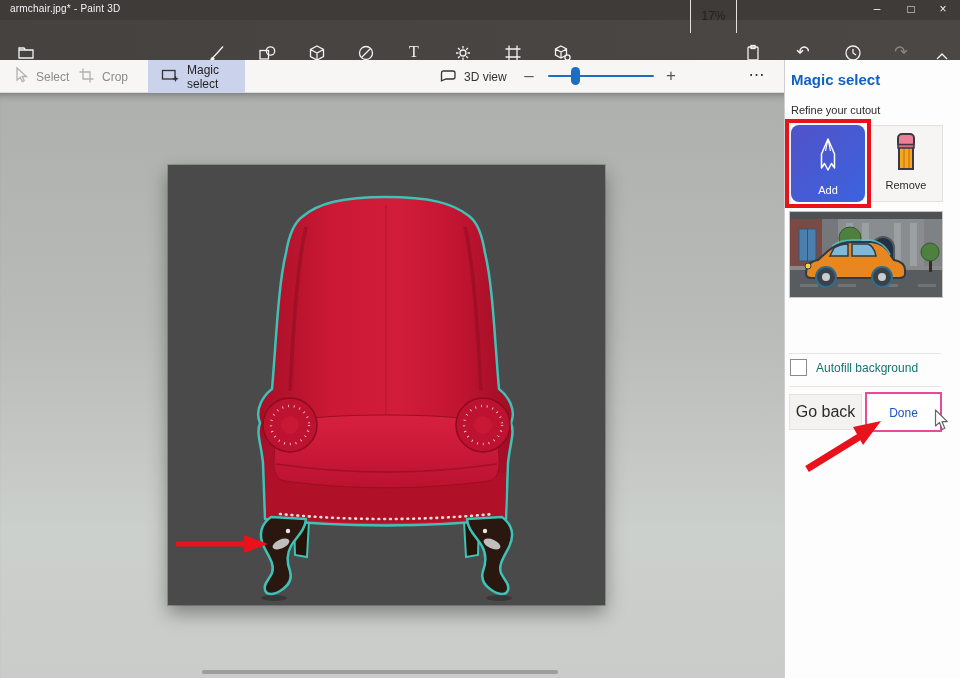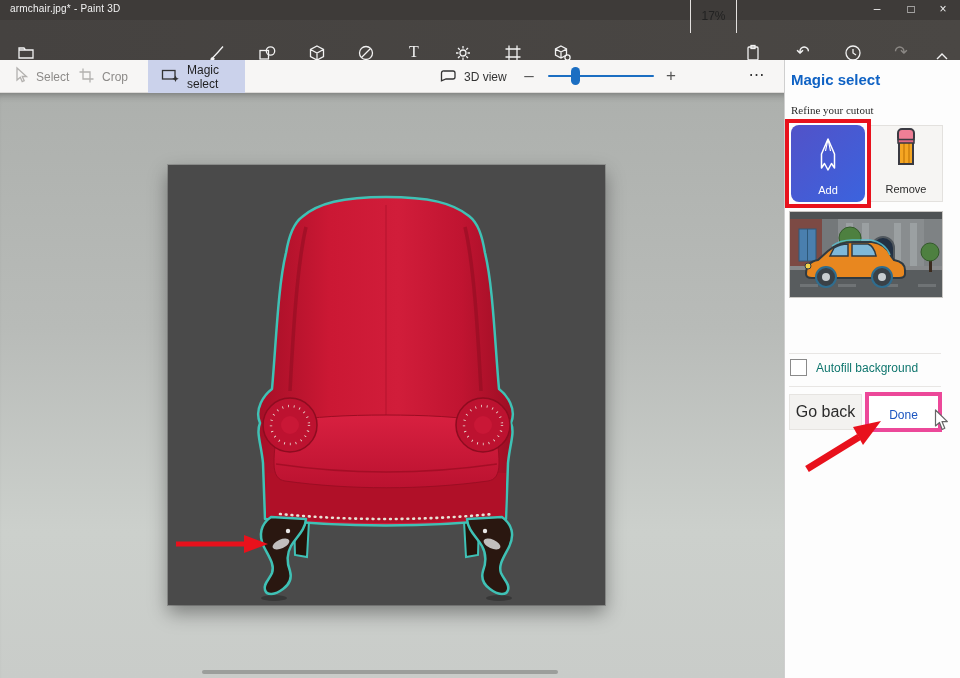--- a/index.html
+++ b/index.html
@@ -43,34 +43,34 @@
   #workspace { position:absolute; left:0; top:93px; width:785px; height:585px;
     background:linear-gradient(180deg,#adb0ad 0%,#b8bbb8 40%,#ccd0cc 75%,#c9ccc9 100%);
     box-shadow:inset 0 8px 10px -8px rgba(0,0,0,.45); }
   #image-frame { position:absolute; left:168px; top:72px; width:437px; height:440px; background:#4a4a4a;
     box-shadow:0 8px 18px rgba(0,0,0,.38), 0 0 0 1px rgba(120,120,120,.5); }
   #hscrollbar { position:absolute; left:202px; top:577px; width:356px; height:4px; background:#9b9e9b; border-radius:2px; }
 
   
   #panel { position:absolute; left:784px; top:60px; width:176px; height:618px; background:#fdfdfd; border-left:1px solid #cfcfcf; }
   #panel-title { position:absolute; left:6px; top:11px; font-size:15px; font-weight:bold; color:#0f62c4; }
-  #panel-sub { position:absolute; left:6px; top:44px; font-size:11px; color:#2b2b2b;font-family:Liberation Serif, serif; }
+  #panel-sub { position:absolute; left:6px; top:44px; font-size:11px; color:#2b2b2b; }
   #add-btn { position:absolute; left:6px; top:65px; width:74px; height:77px; background:linear-gradient(135deg,#5252c8,#3b63de); display:flex; flex-direction:column; align-items:center; justify-content:flex-end; padding-bottom:6px; cursor:default;border-radius:8px; }
   #add-btn .blabel { color:#fff; font-size:11px; margin-top:2px; }
-  #remove-btn { position:absolute; left:84px; top:65px; width:74px; height:77px; background:#f6f5f3; border:1px solid #e3e1de; display:flex; flex-direction:column; align-items:center; justify-content:space-between; padding-bottom:6px; cursor:default; }
+  #remove-btn { position:absolute; left:84px; top:65px; width:74px; height:77px; background:#f6f5f3; border:1px solid #e3e1de; display:flex; flex-direction:column; align-items:center; justify-content:center; padding-bottom:6px; cursor:default; }
   #remove-btn .blabel { color:#2b2b2b; font-size:11px; margin-top:2px; }
   #add-annotation { position:absolute; left:0px; top:59px; width:86px; height:89px; border:4px solid #e8111c; pointer-events:none; }
   #car-thumb { position:absolute; left:4px; top:151px; width:154px; height:87px; border:1px solid #c9c7c4; overflow:hidden; }
   #panel-hint { position:absolute; left:6px; top:247px; width:156px; font-size:12px; line-height:16.5px; color:#4a4a4a; }
   .pdivider { position:absolute; left:4px; width:152px; height:1px; background:#e8e6e4; }
   #div1 { top:293px; } #div2 { top:326px; }
   #autofill-check { position:absolute; left:5px; top:299px; width:17px; height:17px; background:#fff; border:1px solid #8a8a8a; }
   #autofill-label { position:absolute; left:31px; top:301px; font-size:12px; color:#0f766e; }
   #goback-btn { position:absolute; left:4px; top:334px; width:73px; height:36px; background:#f3f2f0; border:1px solid #e6e4e1; text-align:center; line-height:34px; font-size:16px; color:#2b2b2b; cursor:default; }
-  #done-btn { position:absolute; left:80px; top:332px; width:77px; height:40px; background:#ffffff; border:4px solid #ec4899; text-align:center; line-height:38px; font-size:12px; color:#1b55c0; cursor:default; }
+  #done-btn { position:absolute; left:80px; top:332px; width:77px; height:40px; background:#ffffff; border:2px solid #ec4899; text-align:center; line-height:38px; font-size:12px; color:#1b55c0; cursor:default; }
 
   .annotation { position:absolute; pointer-events:none; }
 </style>
 </head>
 <body>
 
 <div id="app">
 
   <div id="titlebar">
     <span id="title-text">armchair.jpg* - Paint 3D</span>

